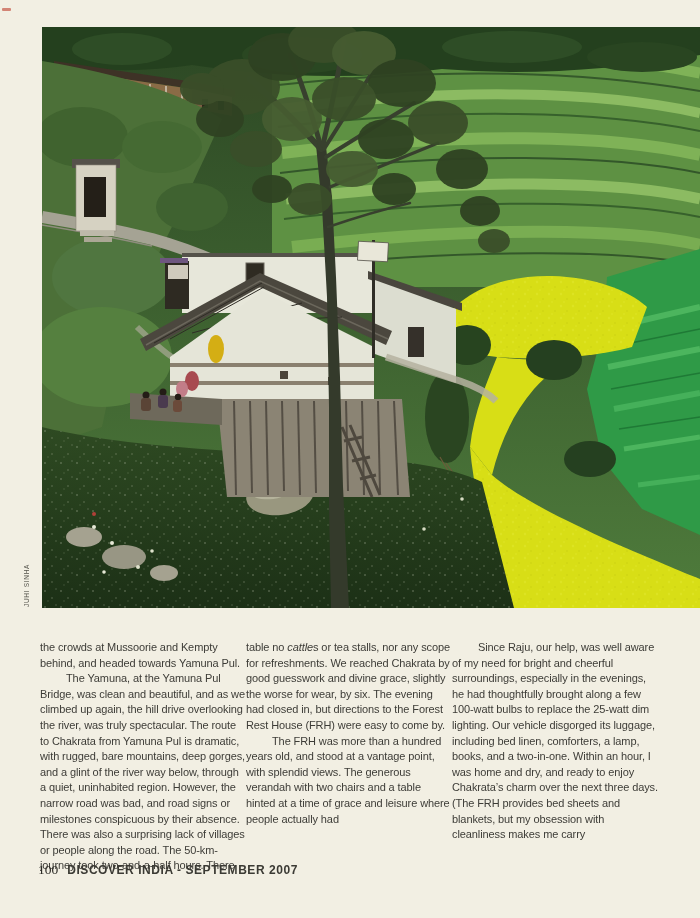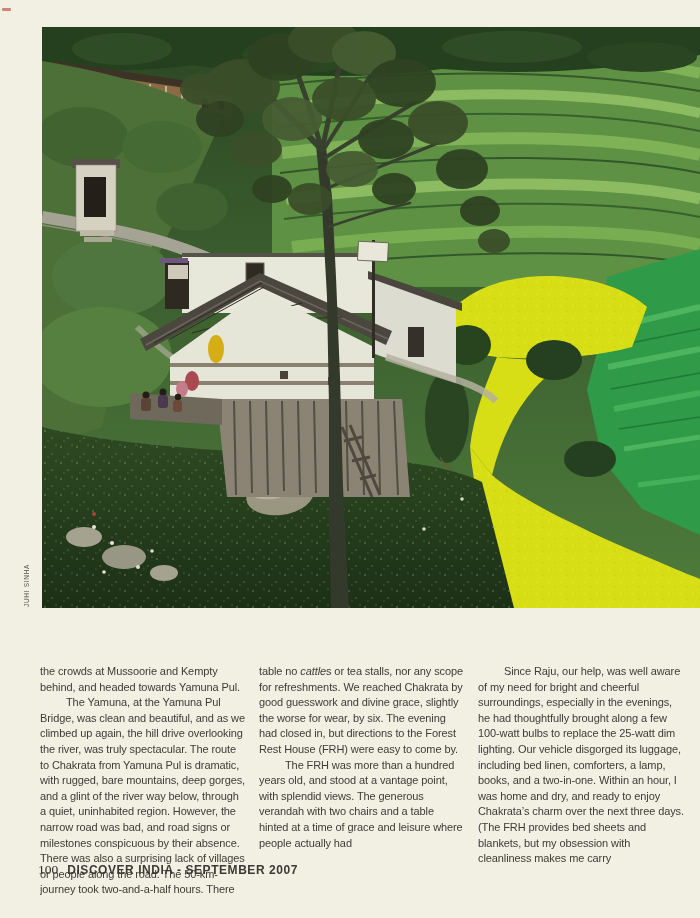--- a/index.html
+++ b/index.html
@@ -9,22 +9,22 @@
     font-family:"Liberation Sans",sans-serif;color:#3d3c37;
   }
   .reg-mark{position:absolute;left:2px;top:8px;width:9px;height:3px;background:#c24a3a;opacity:.65;border-radius:1px;}
   .photo{position:absolute;left:42px;top:27px;width:658px;height:581px;margin:0;overflow:hidden;background:#3d5a30;}
   .photo svg{display:block;width:658px;height:581px;}
   .credit{
     position:absolute;left:23px;top:607px;transform:rotate(-90deg);transform-origin:0 0;
     font-size:6.5px;letter-spacing:.7px;color:#55544c;white-space:nowrap;
   }
   .columns{
-    position:absolute;left:40px;top:664px;width:648px;height:246px;
-    display:flex;gap:13px;overflow:hidden;
+    position:absolute;left:40px;top:640px;width:648px;height:246px;
+    display:flex;overflow:hidden;
   }
   .col{flex:0 0 206px;width:206px;font-size:11px;line-height:15.6px;letter-spacing:-.1px;}
   .col p{margin:0;}
   .col p.indent{text-indent:26px;}
   .caption{font-size:10.5px;line-height:15px;color:#3a3933;margin:0 0 11px 0 !important;}
   .caption strong{font-weight:bold;color:#2e2d28;}
   .caption em,.col em{font-style:italic;}
   .footer{position:absolute;left:38px;top:862px;display:flex;align-items:baseline;gap:9px;}
   .pagenum{font-family:"Liberation Serif",serif;font-size:13.5px;color:#2c2b26;}
   .issue{font-size:12px;font-weight:bold;letter-spacing:.55px;color:#3b3a34;}

